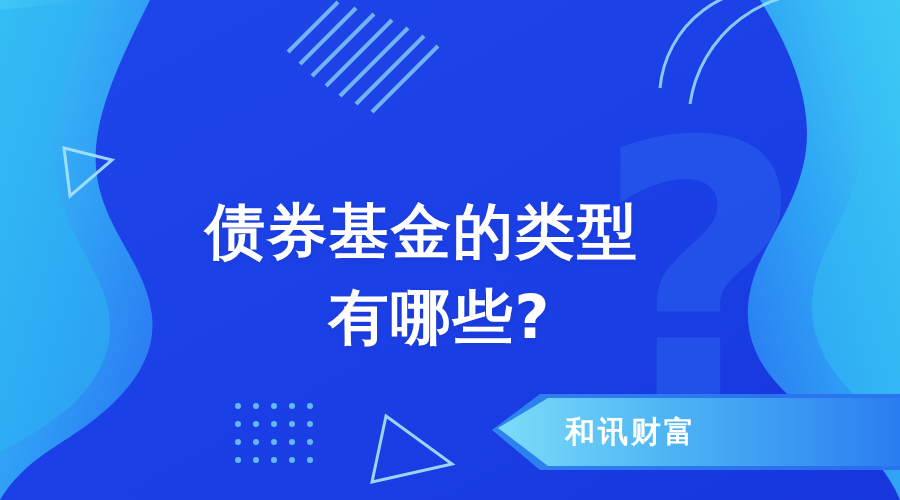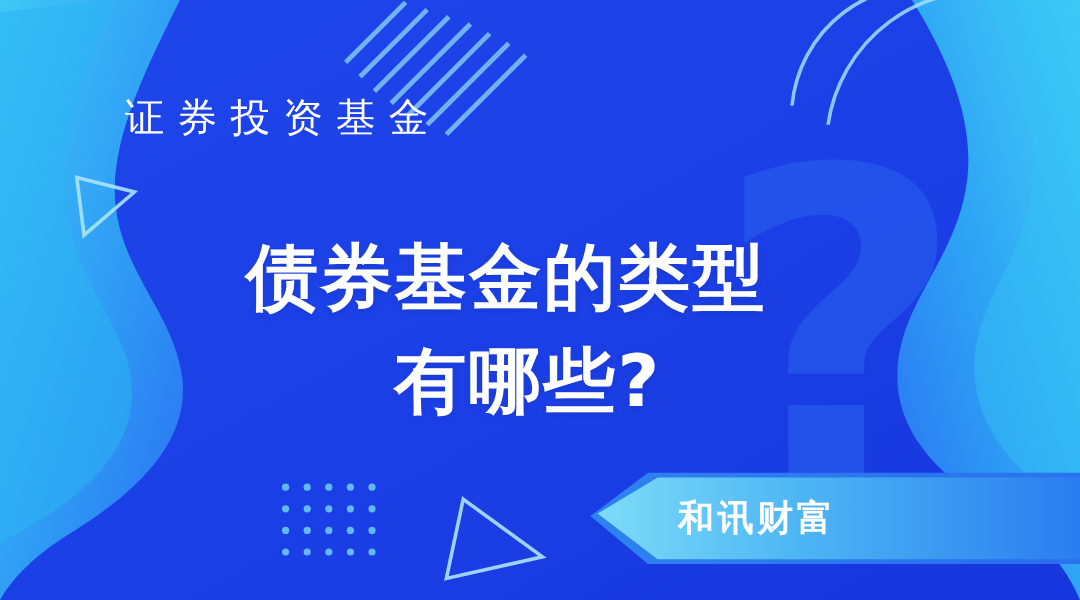--- a/index.html
+++ b/index.html
@@ -165,21 +165,20 @@
             <circle cx="310" cy="460" r="3"></circle>
         </g>
       </g>
 
       <path d="M492,430 L540,394 L900,394 L900,470 L540,470 Z" fill="url(#gradRibbonTail)" opacity="0.95"></path>
       <path d="M498,428 L548,398 L900,398 L900,466 L548,466 Z" fill="url(#gradRibbon)"></path>
     </g>
   </svg>
 
   <div class="text-layer">
-    <div class="eyebrow">证券投资基金</div>
 
     <div class="headline line1">债券基金的类型</div>
 
     <div class="headline line2">有哪些?</div>
 
     <div class="brand-text">和讯财富</div>
   </div>
 
 </div>
 

